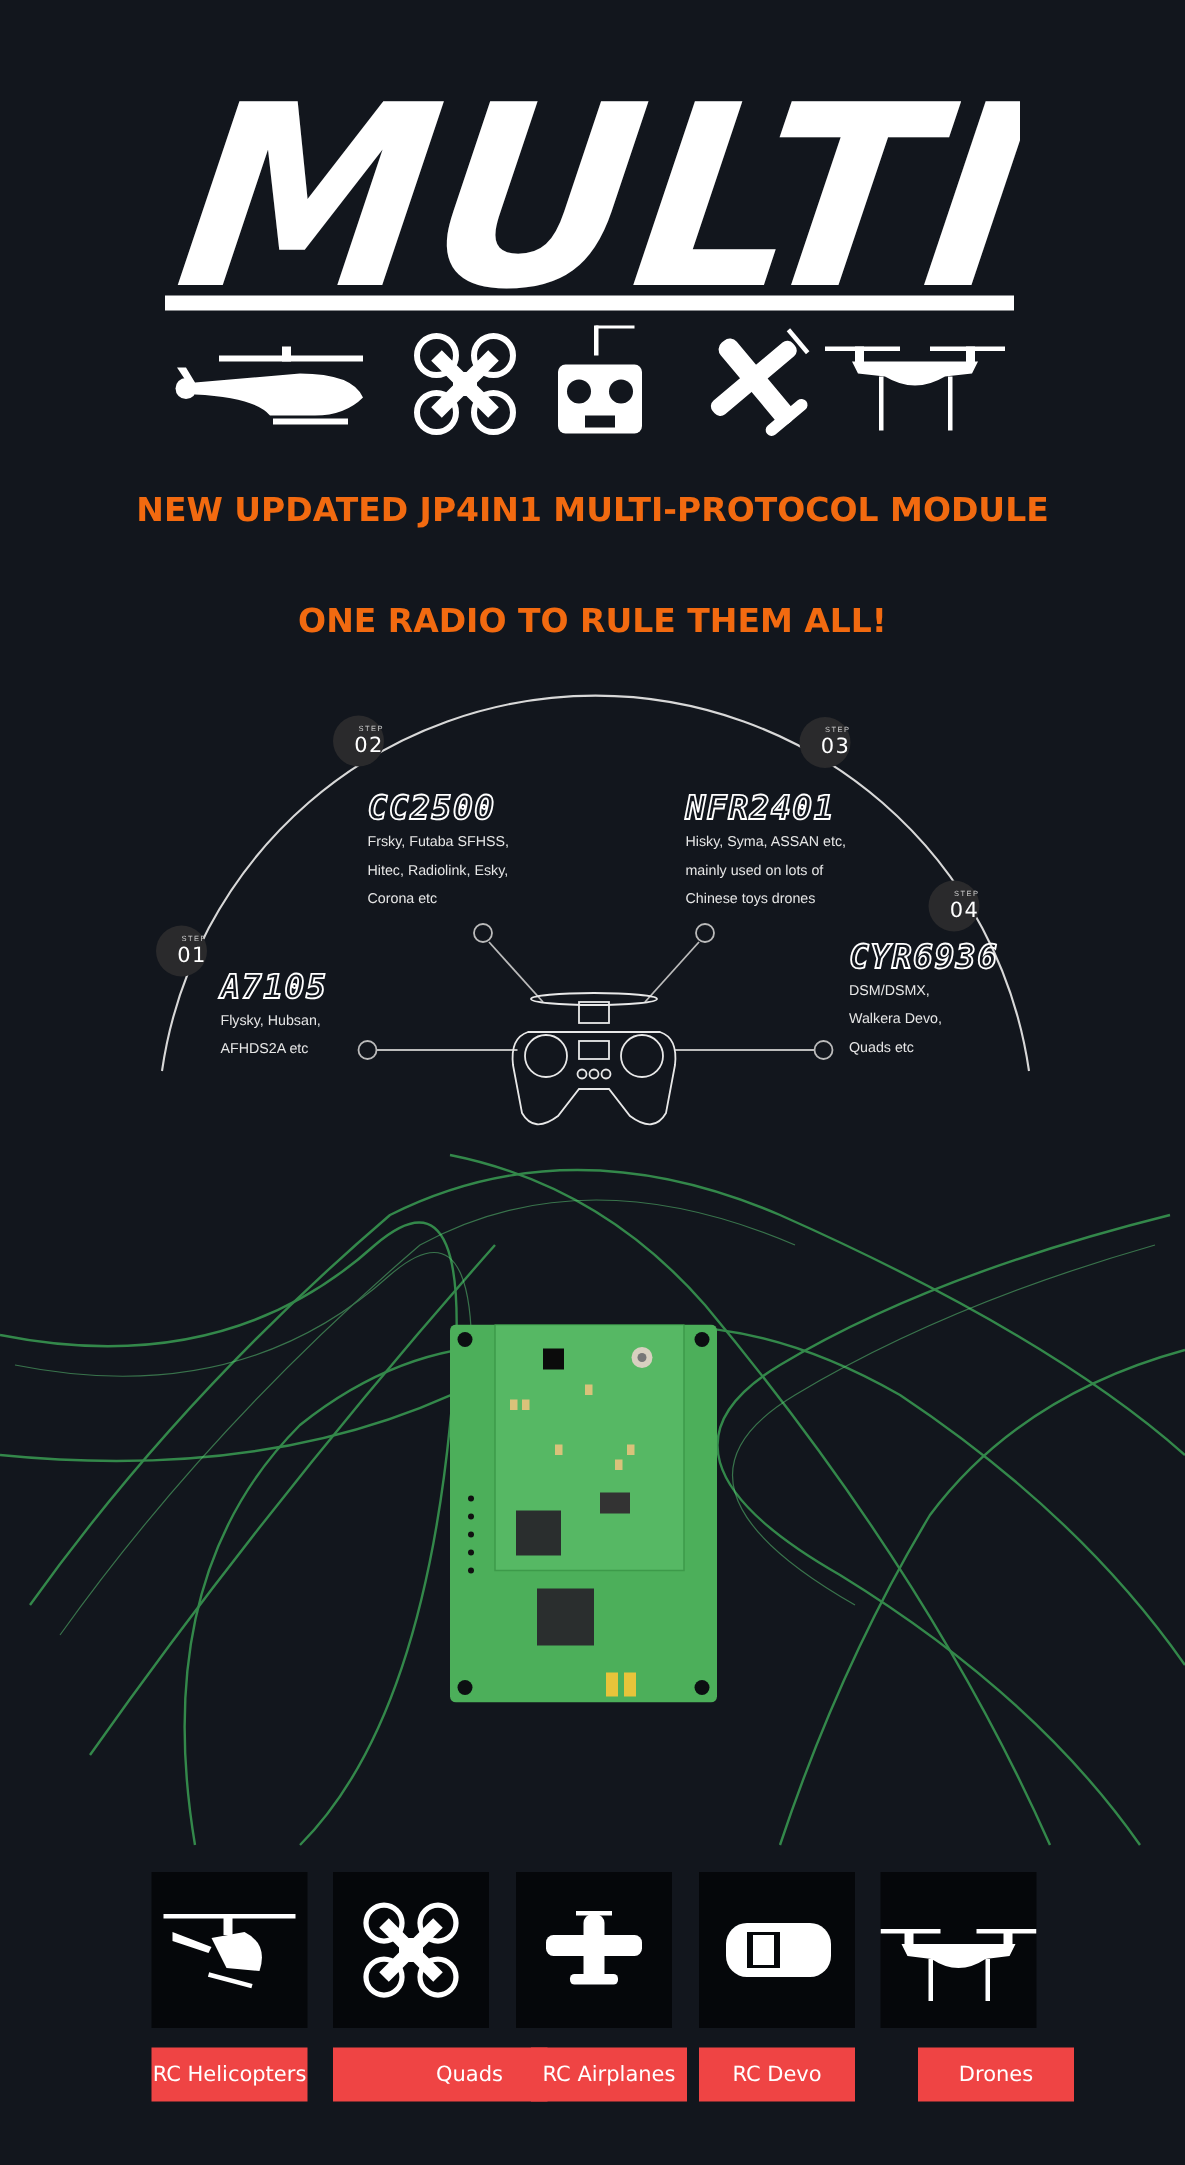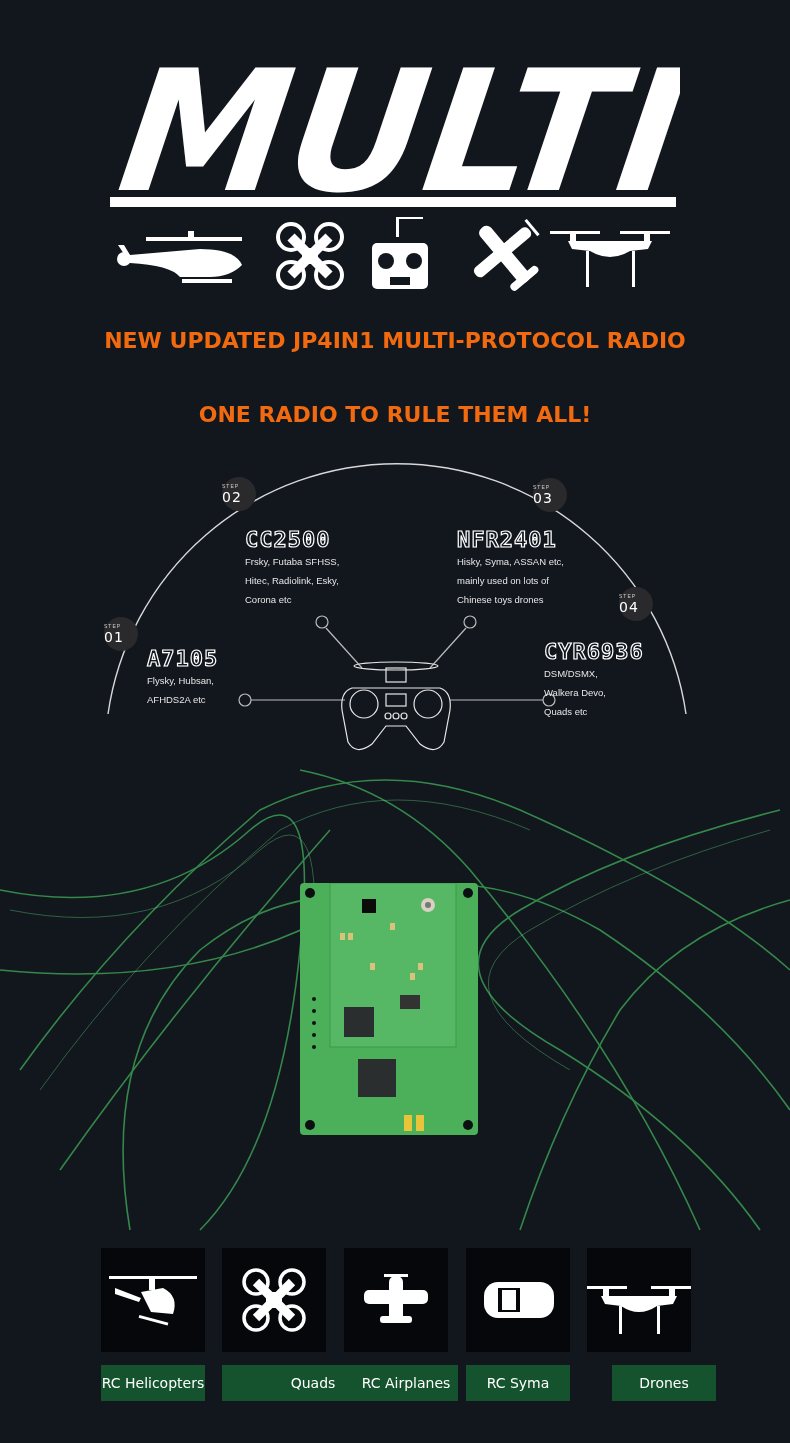--- a/index.html
+++ b/index.html
@@ -3,27 +3,27 @@
 <meta charset="utf-8">
 <style>
   html,body{margin:0;padding:0;}
   body{width:790px;height:1443px;background:#12161d;position:relative;overflow:hidden;font-family:"Liberation Sans",sans-serif;color:#fff;}
   .abs{position:absolute;}
   .title{left:110px;top:62px;width:570px;height:140px;}
   .title svg{width:100%;height:100%;}
   .rule{left:110px;top:197px;width:566px;height:10px;background:#fff;}
   .icon-row{top:215px;left:110px;width:570px;height:80px;}
   .headline{left:0;width:790px;text-align:center;color:#f26a10;font-weight:bold;font-family:"DejaVu Sans",sans-serif;font-size:22px;letter-spacing:0;}
-  .step{width:34px;height:34px;border-radius:50%;background:#2a2a2c;text-align:left;}
+  .step{width:34px;height:34px;border-radius:50%;background:#2a2a2c;text-align:right;}
   .step .lbl{font-size:5px;letter-spacing:1px;color:#ccc;margin-top:6px;line-height:6px;}
   .step .num{font-size:14px;color:#fff;line-height:16px;font-family:"DejaVu Sans",sans-serif;letter-spacing:1px;}
-  .chip{font-family:"DejaVu Sans Mono",monospace;font-weight:bold;font-size:22px;color:transparent;-webkit-text-stroke:1.2px #fff;letter-spacing:1px;}
+  .chip{font-family:"DejaVu Sans Mono",monospace;font-weight:bold;font-size:22px;color:transparent;-webkit-text-stroke:1.2px #fff;letter-spacing:1px;font-style:italic;}
   .desc{font-size:9.5px;line-height:19px;color:#e6e6e6;}
   .cat-tile{width:104px;height:104px;background:#05070a;top:1248px;}
-  .cat-label{width:104px;height:36px;background:#14532d;top:1365px;text-align:center;line-height:36px;font-size:14px;color:#fff;font-family:"DejaVu Sans",sans-serif;}
+  .cat-label{width:104px;height:36px;background:#ef4444;top:1365px;text-align:center;line-height:36px;font-size:14px;color:#fff;font-family:"DejaVu Sans",sans-serif;}
   .cat-tile svg{width:100%;height:100%;}
 </style>
 </head>
 <body>
 
 <div class="abs title">
   <svg viewBox="0 0 570 140" preserveAspectRatio="none">
     <text x="285" y="128" text-anchor="middle" font-family="DejaVu Sans, sans-serif" font-weight="bold" font-style="italic" font-size="168" fill="#fff" textLength="560" lengthAdjust="spacingAndGlyphs" transform="skewX(-8) translate(18,0)">MULTI</text>
   </svg>
 </div>
@@ -63,21 +63,21 @@
     <rect x="0" y="8" width="50" height="3"></rect>
       <rect x="70" y="8" width="50" height="3"></rect>
     <rect x="20" y="8" width="6" height="12"></rect>
       <rect x="94" y="8" width="6" height="12"></rect>
     <path d="M18 18 L102 18 L98 26 L80 28 Q60 40 40 28 L22 26 Z"></path>
     <rect x="36" y="28" width="3" height="36"></rect>
       <rect x="82" y="28" width="3" height="36"></rect>
   </g>
 </svg>
 
-<div class="abs headline" style="top:328px;">NEW UPDATED JP4IN1 MULTI-PROTOCOL RADIO</div>
+<div class="abs headline" style="top:328px;">NEW UPDATED JP4IN1 MULTI-PROTOCOL MODULE</div>
 <div class="abs headline" style="top:370px;margin-top:32px;">ONE RADIO TO RULE THEM ALL!</div>
 
 <svg class="abs" style="left:0;top:440px;" width="790" height="340">
   <path d="M108 274 A292 292 0 0 1 686 274" fill="none" stroke="#d8d8d8" stroke-width="1.4"></path>
   <g stroke="#bbb" stroke-width="1.2" fill="#12161d">
     <line x1="251" y1="260" x2="345" y2="260"></line>
       <circle cx="245" cy="260" r="6"></circle>
     <line x1="450" y1="260" x2="543" y2="260"></line>
       <circle cx="549" cy="260" r="6"></circle>
     <line x1="326" y1="188" x2="362" y2="228"></line>
@@ -126,21 +126,21 @@
   <div class="desc">Frsky, Futaba SFHSS,</div>
   <div class="desc">Hitec, Radiolink, Esky,</div>
   <div class="desc">Corona etc</div>
 </div>
 <div class="abs" style="left:457px;top:527px;">
   <div class="chip">NFR2401</div>
   <div class="desc">Hisky, Syma, ASSAN etc,</div>
   <div class="desc">mainly used on lots of</div>
   <div class="desc">Chinese toys drones</div>
 </div>
-<div class="abs" style="left:544px;top:626px;margin-top:13px;">
+<div class="abs" style="left:566px;top:626px;">
   <div class="chip">CYR6936</div>
   <div class="desc">DSM/DSMX,</div>
   <div class="desc">Walkera Devo,</div>
   <div class="desc">Quads etc</div>
 </div>
 
 <svg class="abs" style="left:0;top:750px;" width="790" height="500">
   <g fill="none" stroke="#3fae5a" stroke-width="1.6" opacity="0.75">
     <path d="M0 140 Q150 170 250 80 Q320 20 300 200 Q280 400 200 480"></path>
     <path d="M20 320 Q120 180 260 60 Q380 0 520 60 Q700 140 790 220"></path>
@@ -240,14 +240,14 @@
     <path d="M14 48 L90 48 L86 56 L70 58 Q52 70 34 58 L18 56 Z"></path>
     <rect x="32" y="58" width="3" height="28"></rect>
         <rect x="70" y="58" width="3" height="28"></rect>
       </g>
   </svg>
 </div>
 
 <div class="abs cat-label" style="left:101px;">RC Helicopters</div>
 <div class="abs cat-label" style="left:222px;padding-left:39px;">Quads</div>
 <div class="abs cat-label" style="left:344px;margin-left:10px;">RC Airplanes</div>
-<div class="abs cat-label" style="left:466px;">RC Syma</div>
+<div class="abs cat-label" style="left:466px;">RC Devo</div>
 <div class="abs cat-label" style="left:587px;margin-left:25px;">Drones</div>
 
 </body></html>

